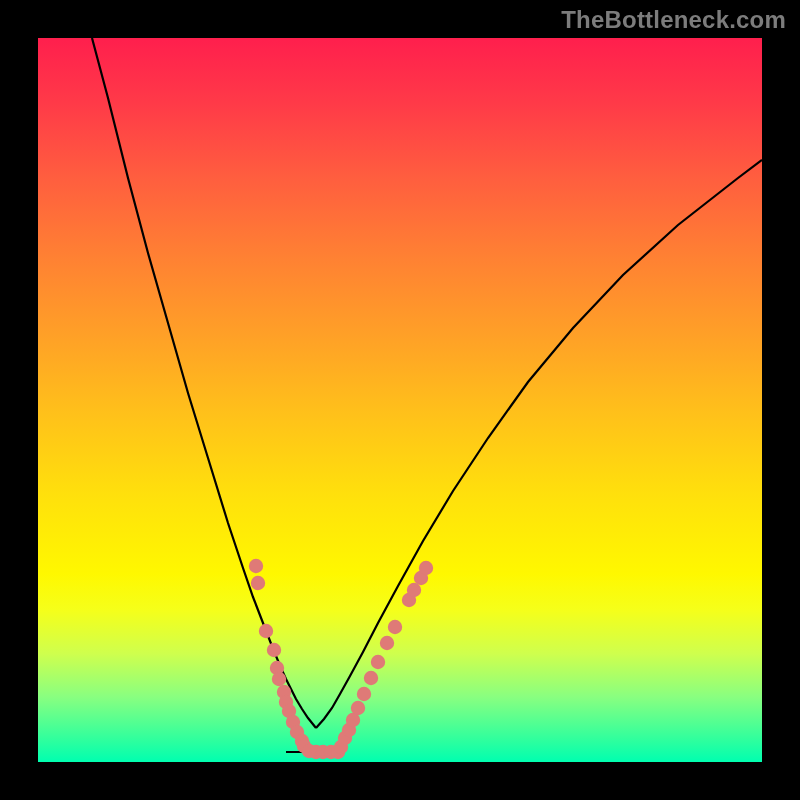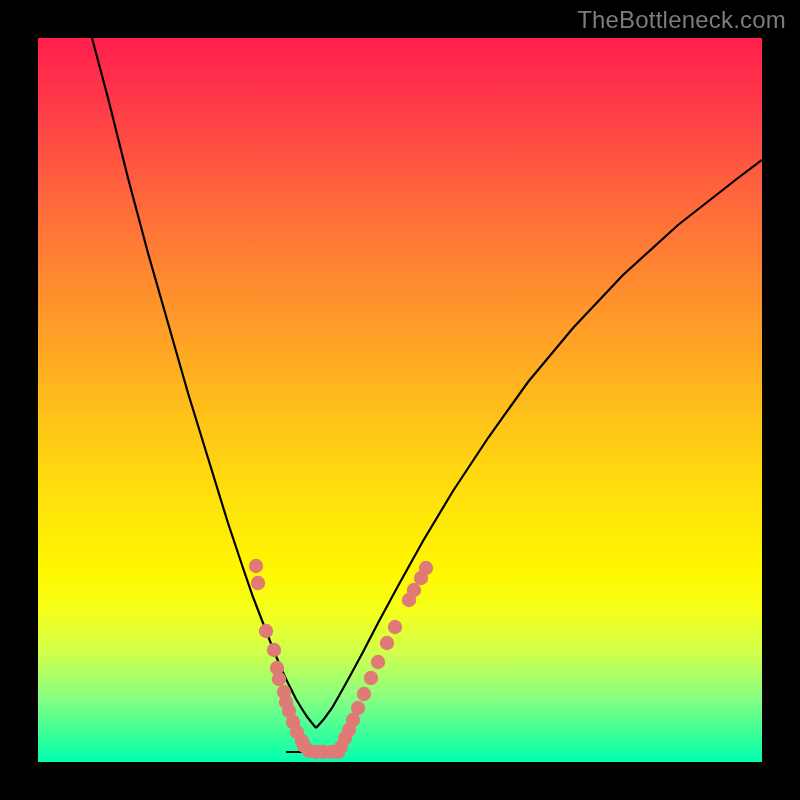--- a/index.html
+++ b/index.html
@@ -33,21 +33,21 @@
       #2eff9e 97%,
       #00ffb0 100%
     );
   }
   .watermark {
     position: absolute;
     top: 6px;
     right: 14px;
     font-size: 24px;
     color: #7c7c7c;
-    font-weight: 400;
+    font-weight: 700;
     letter-spacing: 0.2px;
   }
   svg.plot {
     position: absolute;
     left: 0;
     top: 0;
   }
   .curve {
     fill: none;
     stroke: #000;

